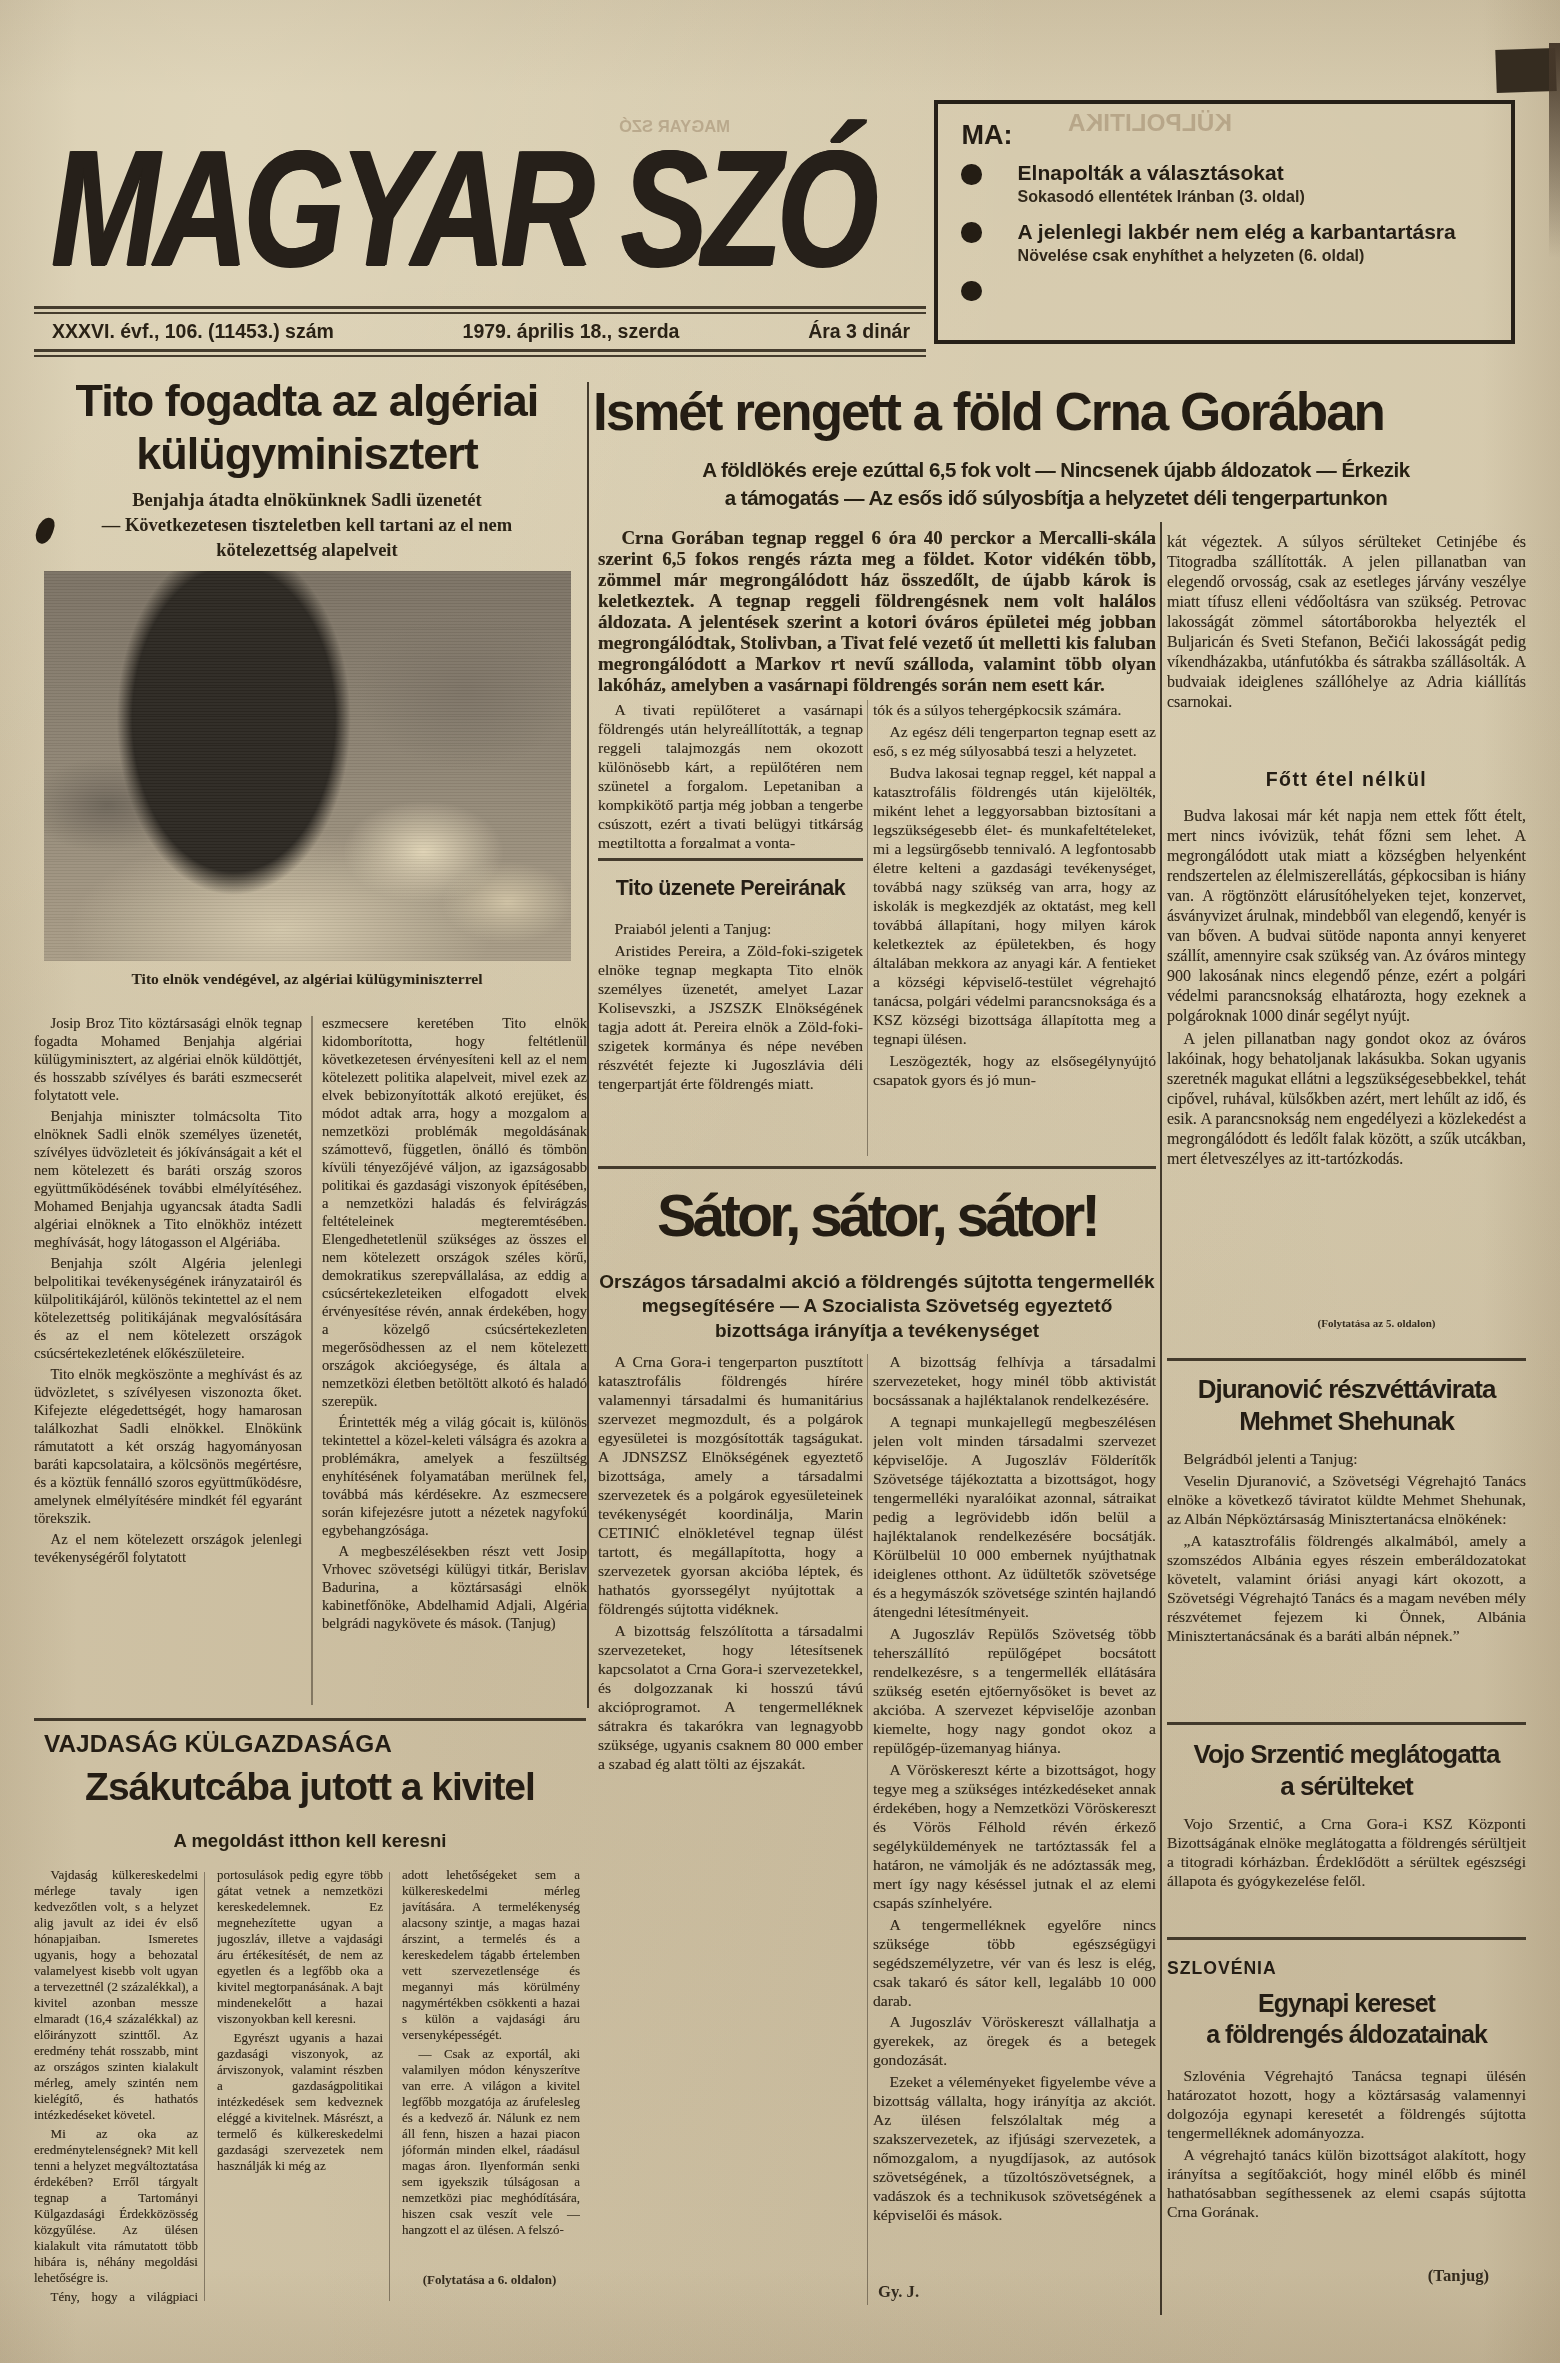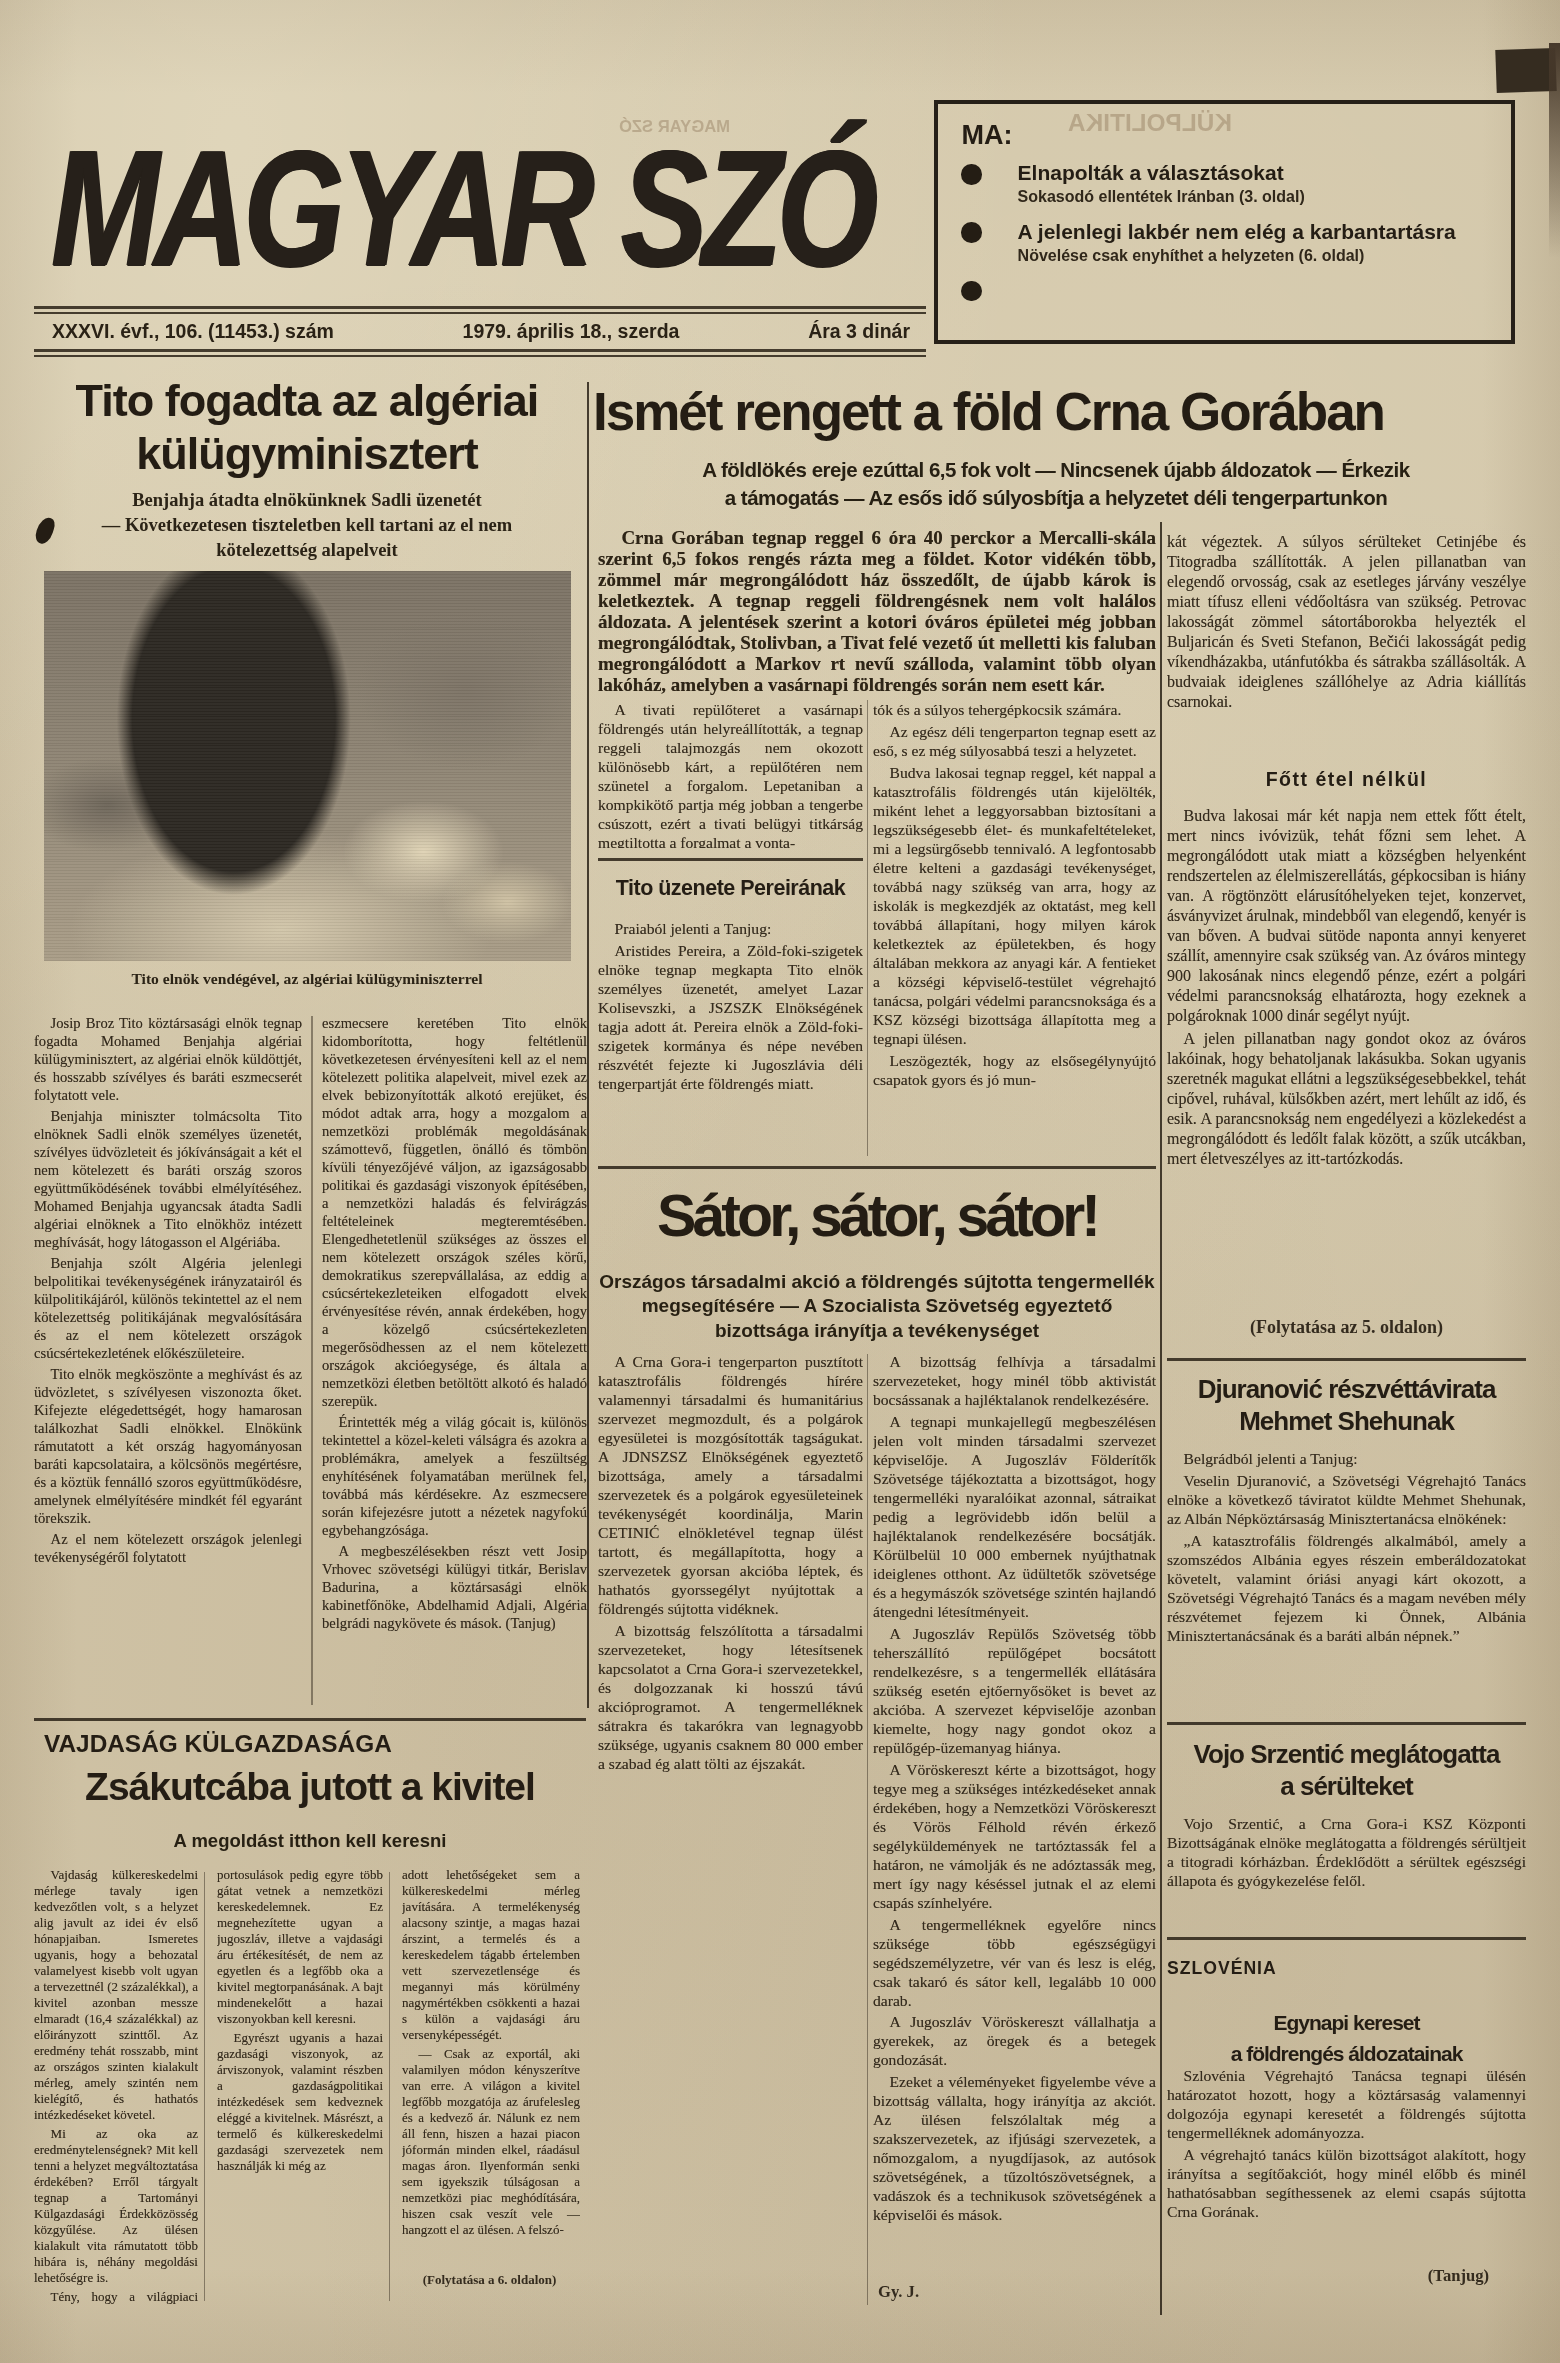--- a/index.html
+++ b/index.html
@@ -179,21 +179,21 @@
   <div class="abs sig" style="left:878px;top:2282px;width:195px;font-size:16.6px;">Gy. J.</div>
 
   <div class="col serif165 cont" style="left:1167px;top:532px;width:359px;height:228px;">
       <p>kát végeztek. A súlyos sérülteket Cetinjébe és Titogradba szállították. A jelen pillanatban van elegendő orvosság, csak az esetleges járvány veszélye miatt tífusz elleni védőoltásra van szükség. Petrovac lakosságát zömmel sátortáborokba helyezték el Buljaricán és Sveti Stefanon, Bečići lakosságát pedig víkendházakba, utánfutókba és sátrakba szállásolták. A budvaiak ideiglenes szállóhelye az Adria kiállítás csarnokai.</p>
     </div>
   <div class="abs hl center" style="left:1167px;top:768px;width:359px;font-size:19.5px;letter-spacing:1.5px;">Főtt étel nélkül</div>
   <div class="col serif165" style="left:1167px;top:806px;width:359px;height:505px;">
       <p>Budva lakosai már két napja nem ettek főtt ételt, mert nincs ivóvizük, tehát főzni sem lehet. A megrongálódott utak miatt a községben helyenként rendszertelen az élelmiszerellátás, gépkocsiban is hiány van. A rögtönzött elárusítóhelyeken tejet, konzervet, ásványvizet árulnak, mindebből van elegendő, kenyér is van bőven. A budvai sütöde naponta annyi kenyeret szállít, amennyire csak szükség van. Az óváros mintegy 900 lakosának nincs elegendő pénze, ezért a polgári védelmi parancsnokság elhatározta, hogy ezeknek a polgároknak 1000 dinár segélyt nyújt.</p>
       <p>A jelen pillanatban nagy gondot okoz az óváros lakóinak, hogy behatoljanak lakásukba. Sokan ugyanis szeretnék magukat ellátni a legszükségesebbekkel, tehát cipővel, ruhával, külsőkben azért, mert lehűlt az idő, és esik. A parancsnokság nem engedélyezi a közlekedést a megrongálódott és ledőlt falak között, a szűk utcákban, mert életveszélyes az itt-tartózkodás.</p>
     </div>
-  <div class="abs center sig" style="left:1167px;top:1317px;width:359px;font-size:18px;">(Folytatása az 5. oldalon)</div>
+  <div class="abs center sig" style="left:1197px;top:1317px;width:359px;font-size:11px;">(Folytatása az 5. oldalon)</div>
 
   <div class="rule" style="left:1167px;top:1358px;width:359px;height:2.9px;"></div>
   <div class="abs hl center" style="left:1167px;top:1373px;width:359px;font-size:26px;line-height:32px;letter-spacing:-1px;">
     <span>Djuranović részvéttávirata</span><br>
     <span>Mehmet Shehunak</span>
   </div>
   <div class="col serif16" style="left:1167px;top:1449px;width:359px;height:267px;">
       <p>Belgrádból jelenti a Tanjug:</p>
       <p>Veselin Djuranović, a Szövetségi Végrehajtó Tanács elnöke a következő táviratot küldte Mehmet Shehunak, az Albán Népköztársaság Minisztertanácsa elnökének:</p>
       <p>„A katasztrofális földrengés alkalmából, amely a szomszédos Albánia egyes részein emberáldozatokat követelt, valamint óriási anyagi kárt okozott, a Szövetségi Végrehajtó Tanács és a magam nevében mély részvétemet fejezem ki Önnek, Albánia Minisztertanácsának és a baráti albán népnek.”</p>
@@ -203,21 +203,21 @@
   <div class="abs hl center" style="left:1167px;top:1738px;width:359px;font-size:26px;line-height:32px;letter-spacing:-1px;">
     <span>Vojo Srzentić meglátogatta</span><br>
     <span>a sérülteket</span>
   </div>
   <div class="col serif16" style="left:1167px;top:1814px;width:359px;height:119px;">
       <p>Vojo Srzentić, a Crna Gora-i KSZ Központi Bizottságának elnöke meglátogatta a földrengés sérültjeit a titogradi kórházban. Érdeklődött a sérültek egészségi állapota és gyógykezelése felől.</p>
     </div>
 
   <div class="rule" style="left:1167px;top:1937px;width:359px;height:2.9px;"></div>
   <div class="abs hl" style="left:1167px;top:1958px;width:359px;font-size:17.6px;letter-spacing:1px;">SZLOVÉNIA</div>
-  <div class="abs hl center" style="left:1167px;top:1988px;width:359px;font-size:21px;line-height:31px;letter-spacing:-1px;margin-top:19px;">
+  <div class="abs hl center" style="left:1167px;top:1988px;width:359px;font-size:25px;line-height:31px;letter-spacing:-1px;">
     <span>Egynapi kereset</span><br>
     <span>a földrengés áldozatainak</span>
   </div>
   <div class="col serif16" style="left:1167px;top:2066px;width:359px;height:195px;">
       <p>Szlovénia Végrehajtó Tanácsa tegnapi ülésén határozatot hozott, hogy a köztársaság valamennyi dolgozója egynapi keresetét a földrengés sújtotta tengermelléknek adományozza.</p>
       <p>A végrehajtó tanács külön bizottságot alakított, hogy irányítsa a segítőakciót, hogy minél előbb és minél hathatósabban segíthessenek az elemi csapás sújtotta Crna Gorának.</p>
     </div>
   <div class="abs sig" style="left:1167px;top:2266px;width:322px;text-align:right;font-size:16.6px;">(Tanjug)</div>
 
   <div class="rule" style="left:34px;top:1718px;width:552px;height:2.9px;"></div>

